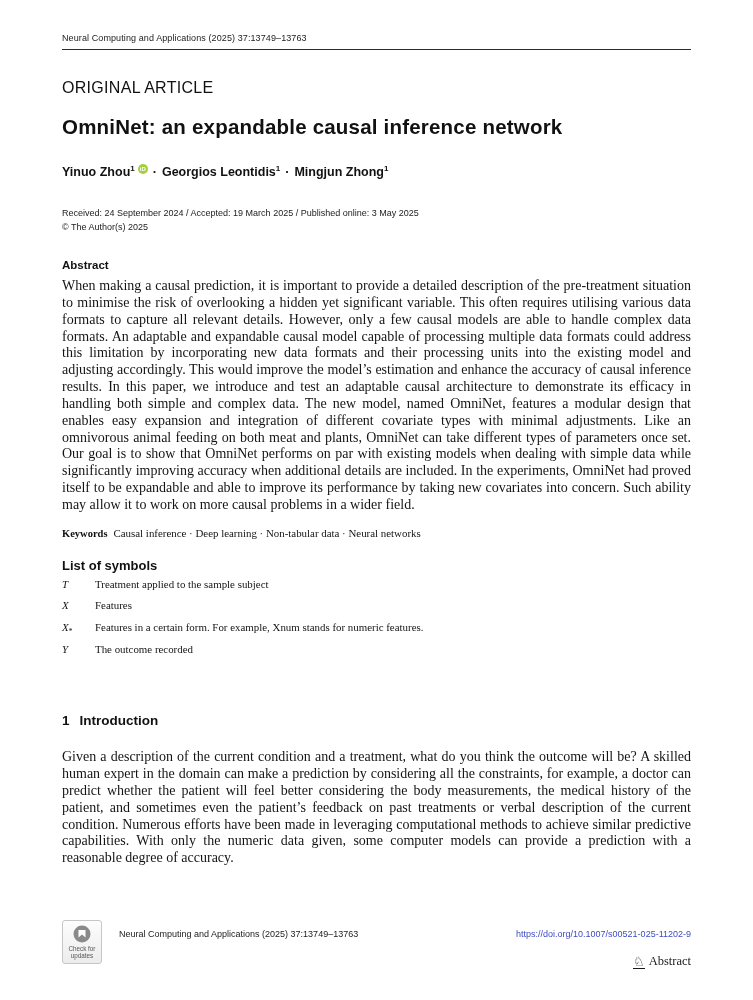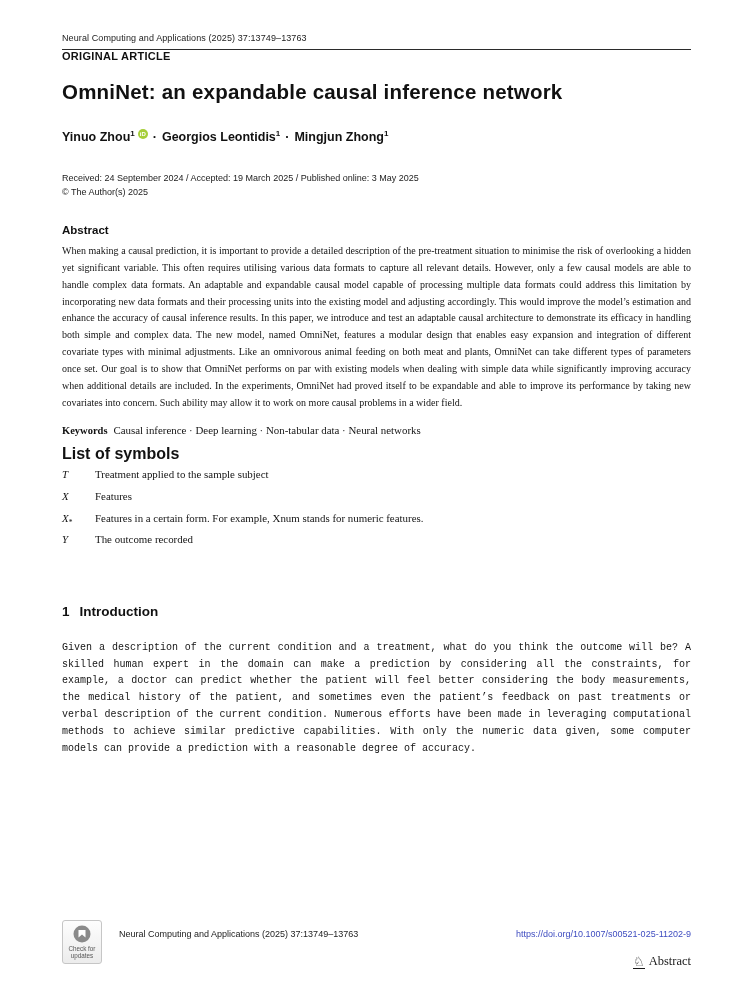--- a/index.html
+++ b/index.html
@@ -6,56 +6,56 @@
   body{
     width:753px;height:1000px;background:#ffffff;position:relative;
     font-family:"Liberation Sans",sans-serif;color:#1c1c1c;
     -webkit-font-smoothing:antialiased;
   }
   .page{position:absolute;left:62px;top:0;width:629px;}
 
   .journal-ref{margin-top:33px;font-size:9px;letter-spacing:.1px;color:#222;}
   .header-rule{border-bottom:1.6px solid #2b2b2b;margin-top:6px;}
 
-  .article-type{font-weight:bold;font-size:11px;letter-spacing:.3px;color:#111;}
+  .article-type{margin-top:29px;font-weight:normal;font-size:16px;letter-spacing:.3px;color:#111;}
 
   .title{margin-top:15px;font-weight:bold;font-size:20.5px;line-height:30px;letter-spacing:.2px;color:#111;}
 
   .authors{margin-top:23px;font-weight:bold;font-size:12.5px;color:#111;}
   .authors sup{font-size:8px;vertical-align:top;position:relative;top:-1px;}
   .orcid{
     display:inline-block;width:10px;height:10px;border-radius:50%;
     background:#a6ce39;color:#fff;font-size:6px;line-height:10px;text-align:center;
     font-weight:bold;vertical-align:top;position:relative;top:-1px;margin-left:3px;
     font-family:"Liberation Sans",sans-serif;
   }
   .auth-sep{margin:0 5px;font-weight:bold;}
 
   .dates{margin-top:28px;font-size:9px;line-height:13.5px;color:#222;}
 
   .section-h{font-weight:bold;color:#111;}
   .abstract-h{margin-top:25px;font-size:11.5px;}
   .serif-body{
     font-family:"Liberation Serif","DejaVu Serif",serif;
-    font-size:10px;line-height:16.85px;text-align:justify;color:#141414;
+    font-size:14px;line-height:16.85px;text-align:justify;color:#141414;
   }
   .abstract-body{margin-top:7px;}
 
   .keywords{margin-top:13px;font-family:"Liberation Serif","DejaVu Serif",serif;font-size:10.9px;color:#141414;}
   .keywords .kw-label{font-family:Liberation Serif, serif;font-weight:bold;font-size:10.5px;color:#111;margin-right:6px;}
 
-  .symbols-h{margin-top:9px;font-size:16px;}
+  .symbols-h{margin-top:19px;font-size:13px;}
   .symbols-list{margin-top:3px;}
   .symbol-row{display:flex;font-family:"Liberation Serif","DejaVu Serif",serif;font-size:10.9px;line-height:16.4px;color:#141414;}
   .symbol-row .sym{width:33px;font-style:italic;flex:none;}
   .symbol-row .sym sub{font-style:normal;font-size:7.5px;}
 
   .intro-h{margin-top:51px;font-size:13.5px;}
   .intro-h .num{display:inline-block;margin-right:10px;}
-  .intro-body{margin-top:21px;font-family:Liberation Mono, monospace;}
+  .intro-body{margin-top:21px;}
 
   .footer{position:absolute;left:62px;top:920px;width:629px;}
   .footer-row{display:flex;align-items:flex-start;}
   .badge{
     width:40px;height:44px;border:1px solid #c6c6c6;border-radius:3px;
     background:linear-gradient(#fdfdfd,#ececec);
     display:flex;flex-direction:column;align-items:center;justify-content:flex-start;
     padding-top:4px;box-sizing:border-box;cursor:pointer;flex:none;
   }
   .badge-text{font-size:6.3px;line-height:7.2px;color:#555;text-align:center;margin-top:2px;}

